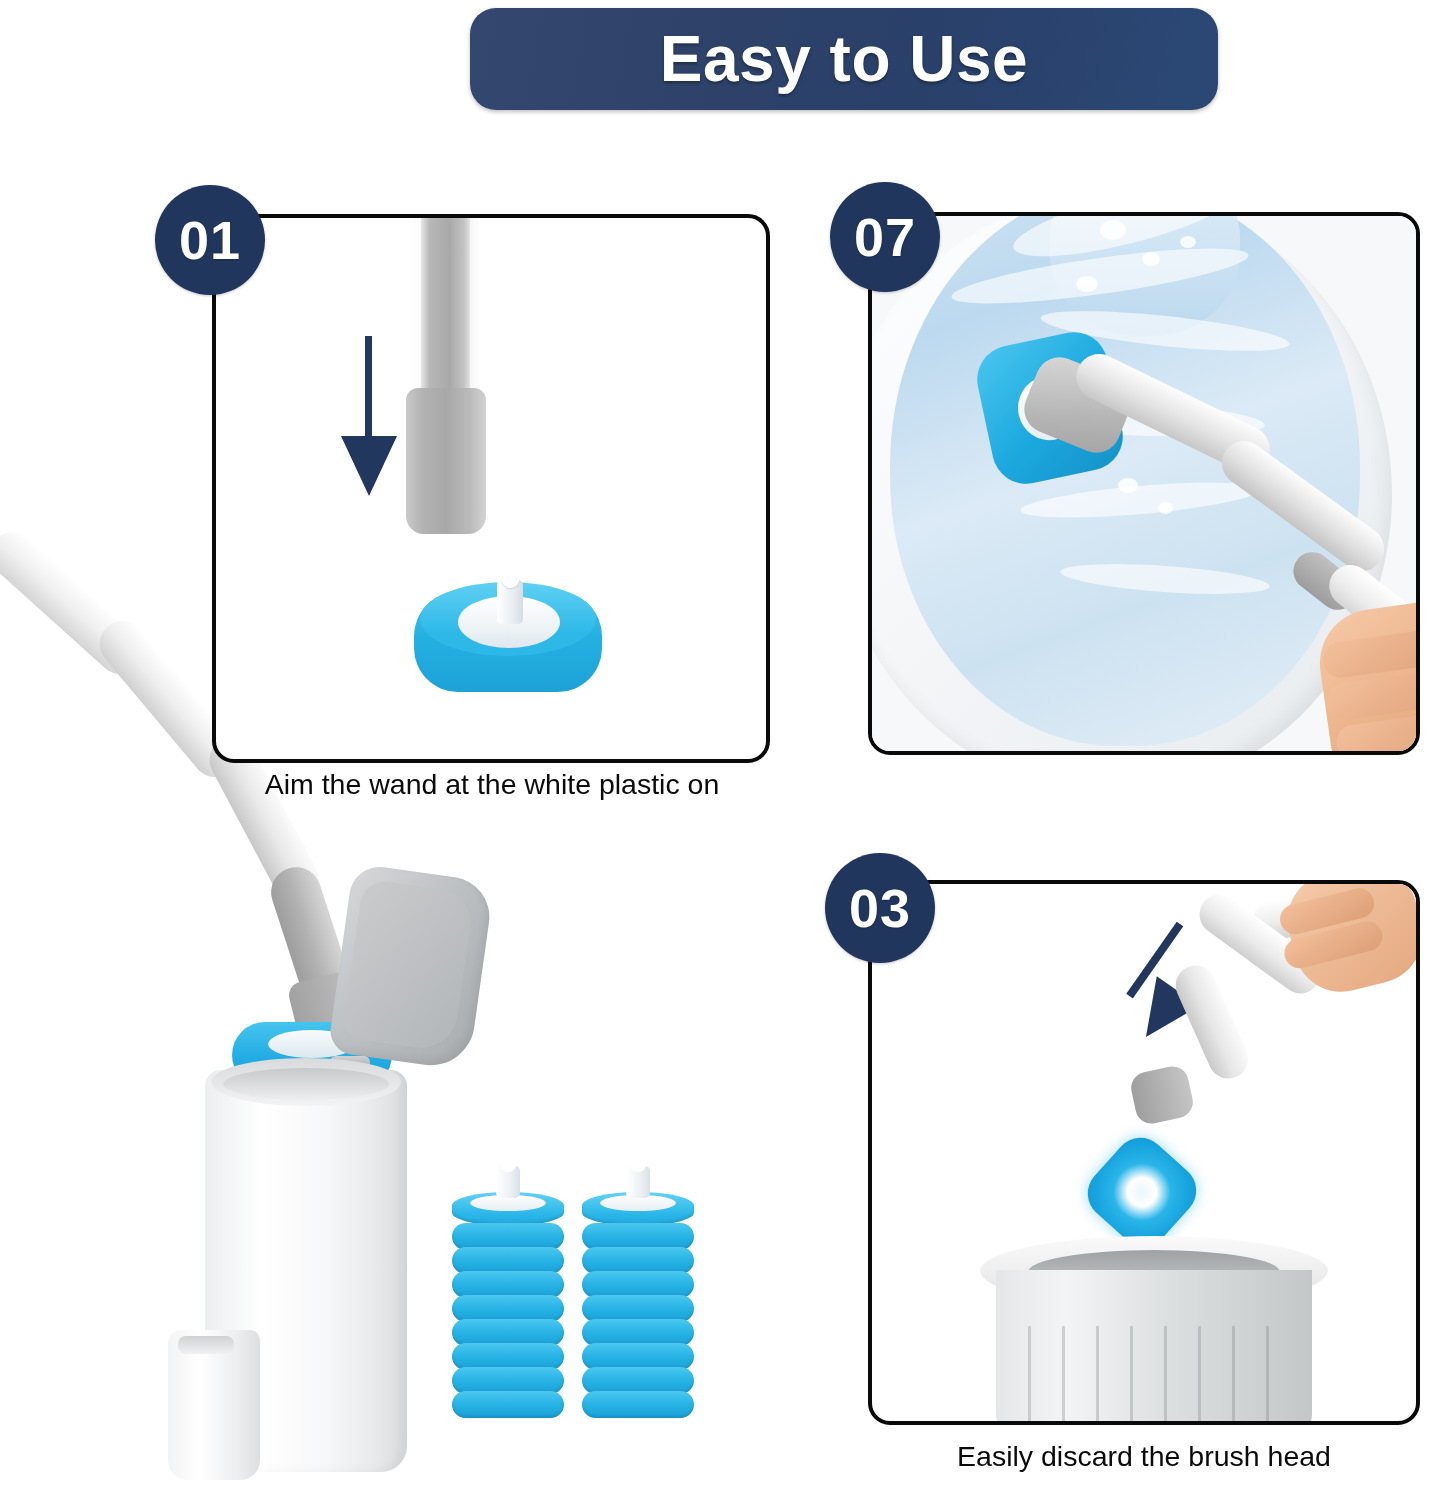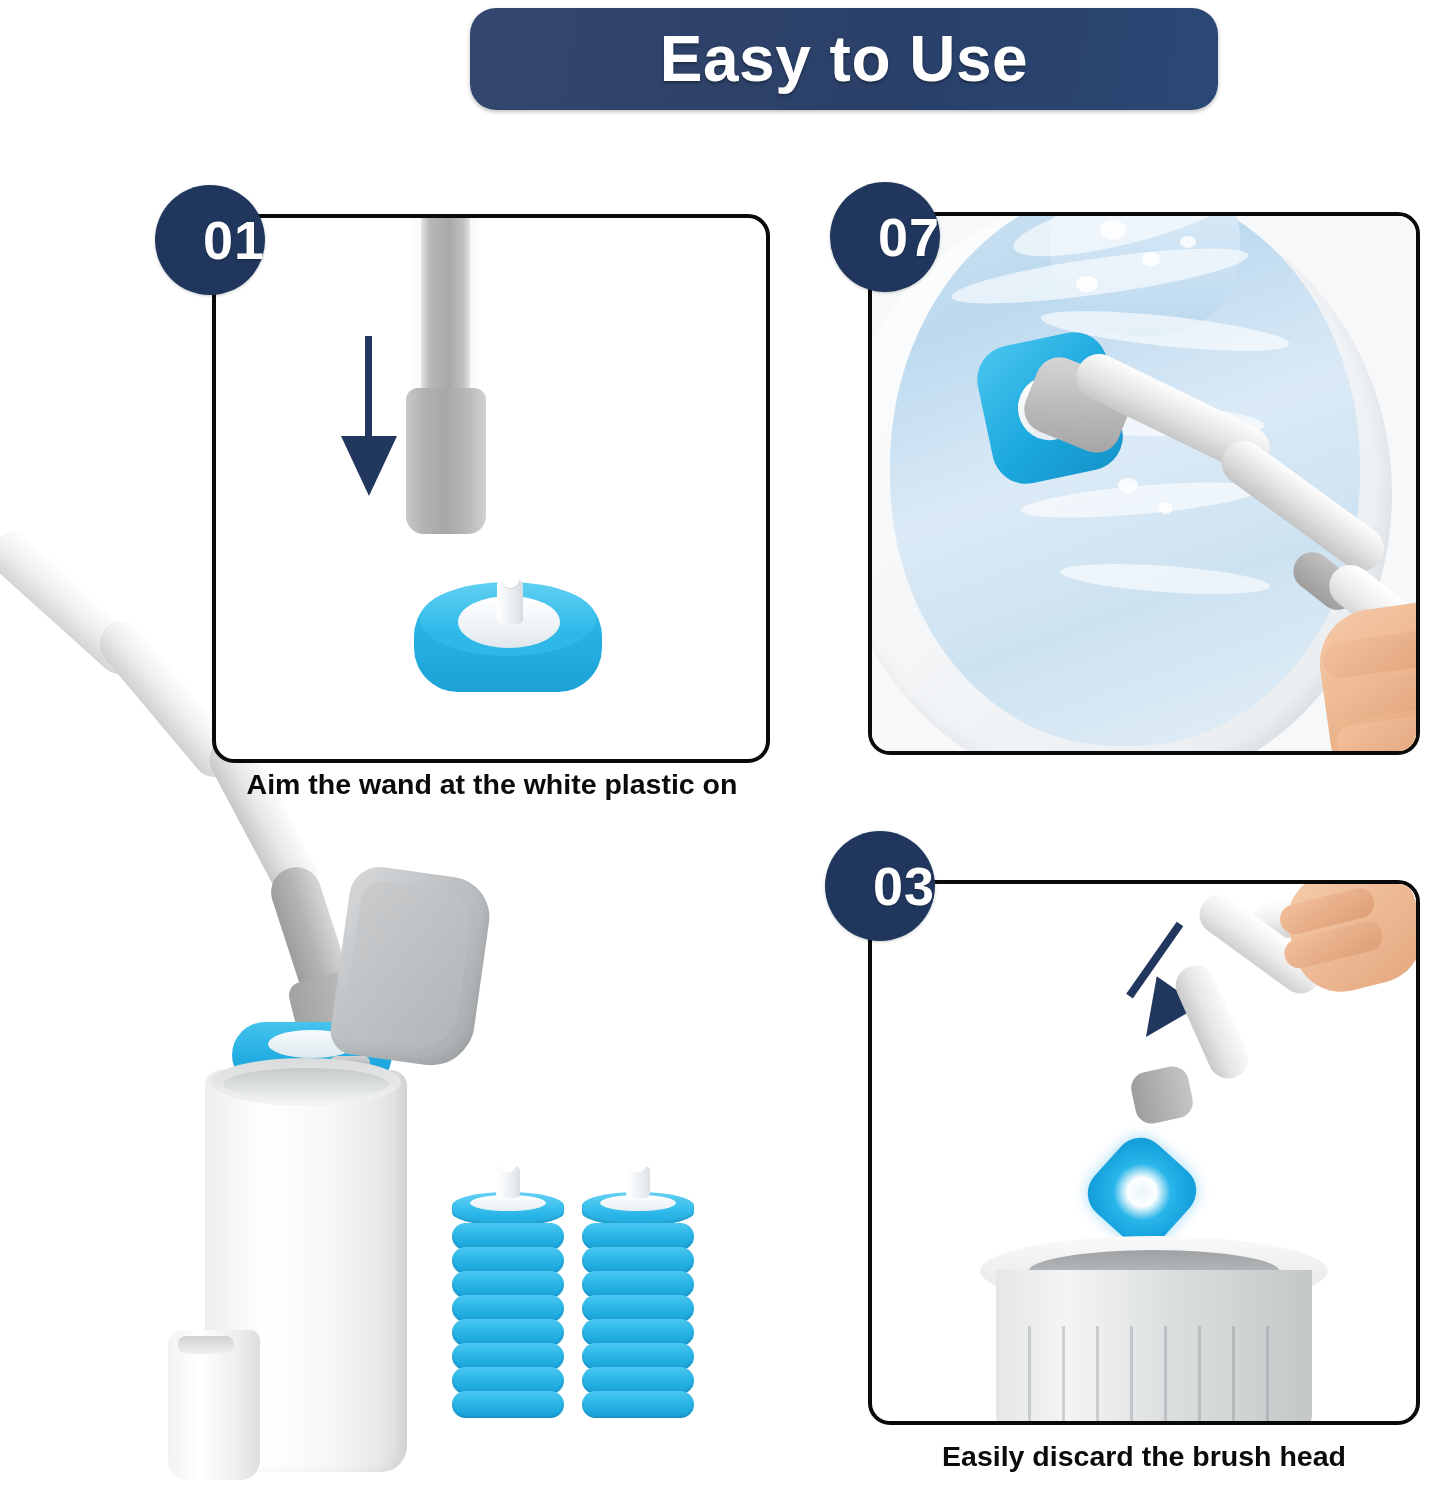--- a/index.html
+++ b/index.html
@@ -16,26 +16,26 @@
   }
   .banner-title{
     color:#ffffff;font-size:64px;font-weight:bold;letter-spacing:.5px;
     text-shadow:0 2px 3px rgba(0,0,0,.35);line-height:1;
   }
 
   
   .step-box{position:absolute;box-sizing:border-box;
     border:4px solid #0a0a0a;border-radius:22px;background:#ffffff;overflow:hidden;}
   .badge{position:absolute;border-radius:50%;background:#20365c;
-    display:flex;align-items:center;justify-content:flex-end;z-index:6;
+    display:flex;align-items:center;justify-content:center;z-index:6;
     box-shadow:0 1px 3px rgba(0,0,0,.22);}
   .badge span{color:#ffffff;font-size:54px;font-weight:bold;letter-spacing:1px;
     text-shadow:0 1px 2px rgba(0,0,0,.25);}
   .caption{position:absolute;text-align:center;color:#0b0b0b;
-    font-size:28.5px;font-weight:bold;line-height:1.16;}
+    font-size:28.5px;font-weight:normal;line-height:1.16;}
 
   
   #box1{left:212px;top:214px;width:558px;height:549px;}
   .p1-wand{position:absolute;left:182px;top:-16px;width:96px;height:340px;}
   .p1-wand .shaft{position:absolute;left:14px;top:0;width:68px;height:200px;
     background:linear-gradient(90deg,#ffffff 0%,#f2f2f2 10%,#b7b7b7 26%,#a9a9a9 55%,#c2c2c2 76%,#fbfbfb 92%,#ffffff 100%);}
   .p1-wand .neck{position:absolute;left:8px;top:186px;width:80px;height:146px;
     border-radius:12px 12px 18px 18px;
     background:linear-gradient(90deg,#c9c9c9 0%,#b3b3b3 20%,#a8a8a8 50%,#b9b9b9 78%,#d2d2d2 100%);}
   .p1-wand .glint-l{position:absolute;left:16px;top:4px;width:7px;height:196px;background:#fdfdfd;opacity:.85;}
@@ -353,18 +353,18 @@
       <div class="rib" style="left:66px;"></div>
       <div class="rib" style="left:100px;"></div>
       <div class="rib" style="left:134px;"></div>
       <div class="rib" style="left:168px;"></div>
       <div class="rib" style="left:202px;"></div>
       <div class="rib" style="left:236px;"></div>
       <div class="rib" style="left:270px;"></div>
     </div>
   </div>
 </div>
-<div class="badge" style="left:825px;top:831px;width:110px;height:110px;">
+<div class="badge" style="left:825px;top:853px;width:110px;height:110px;">
   <span>03</span>
 </div>
 <div class="caption" style="left:868px;top:1440px;width:552px;">
   <div>Easily discard the brush head</div>
 </div>
 
 </body></html>

